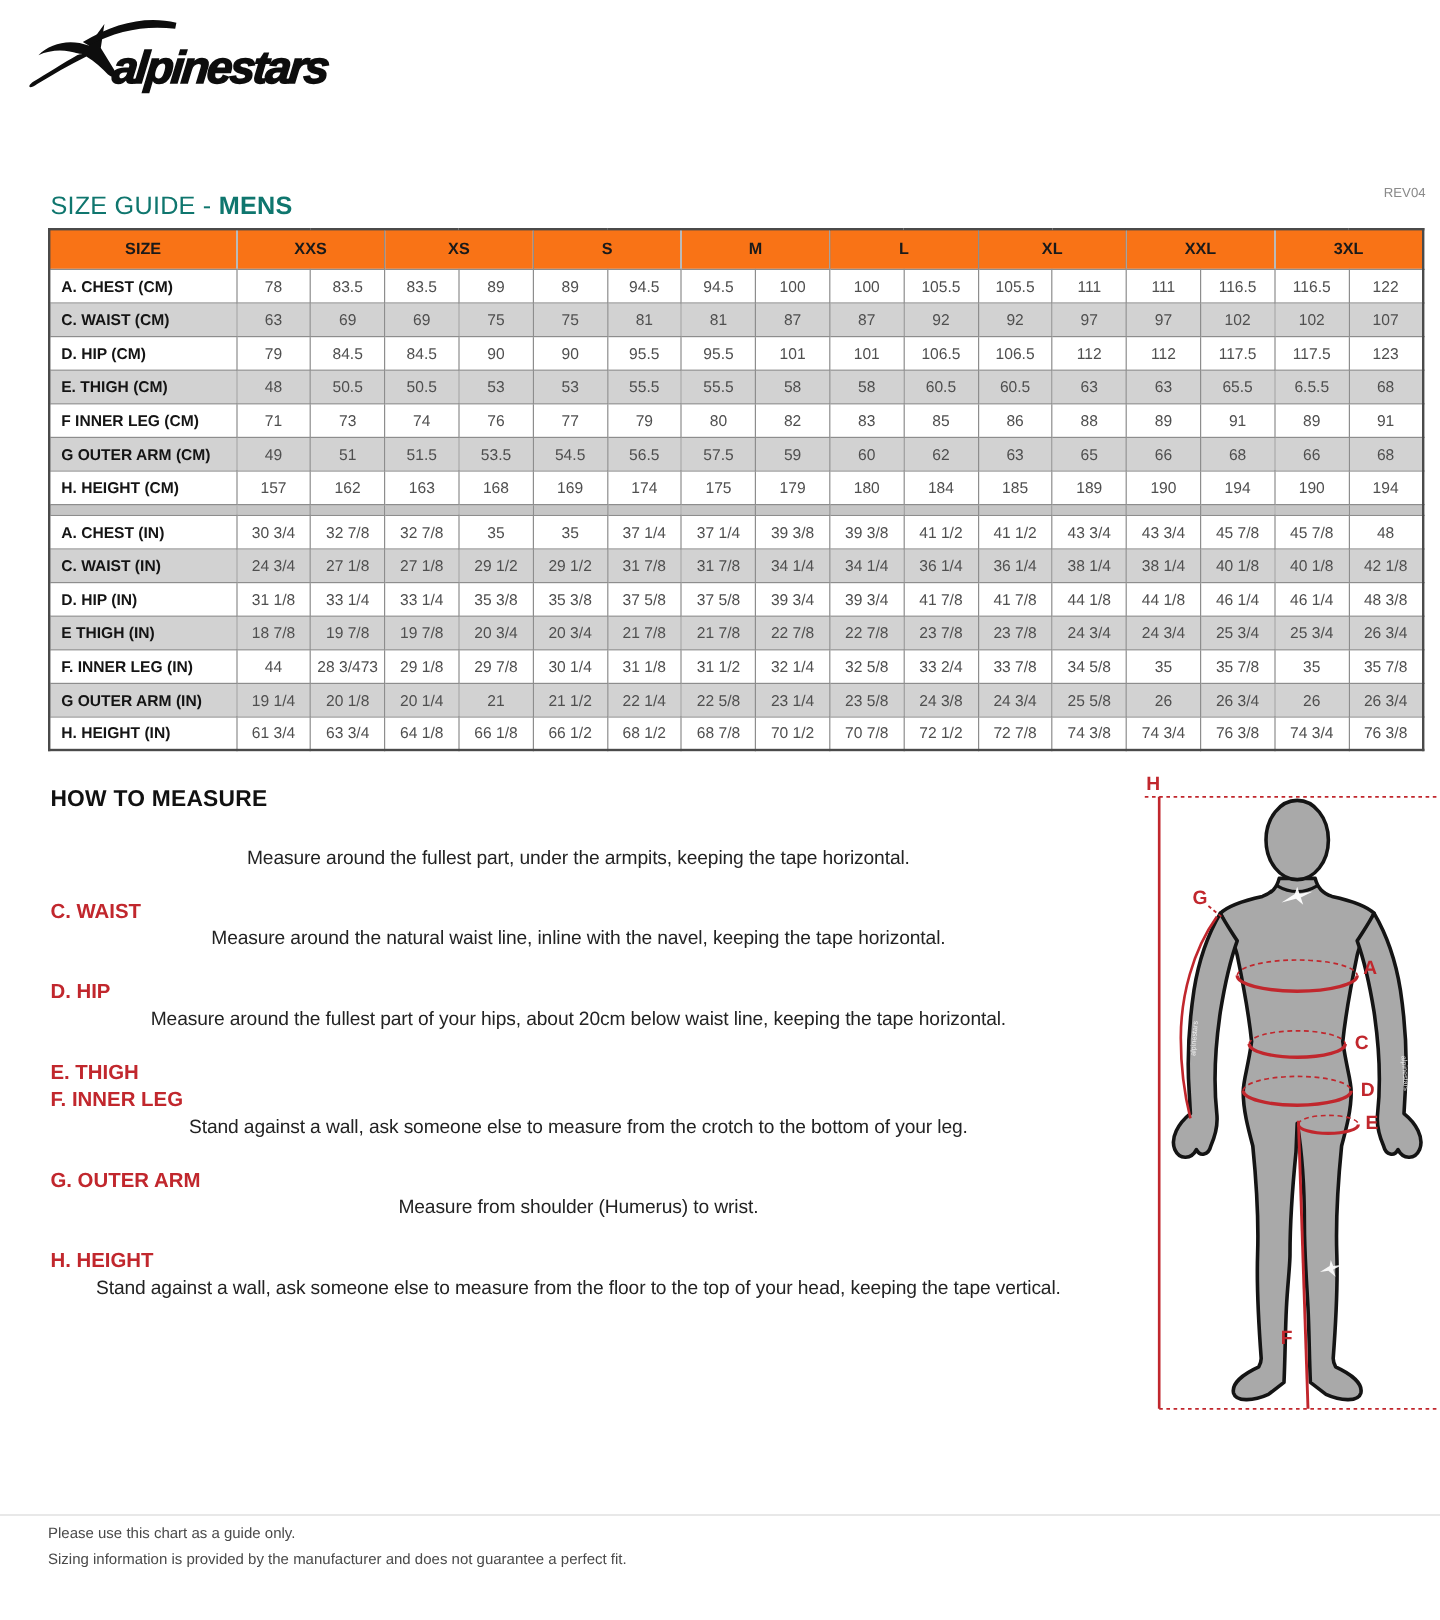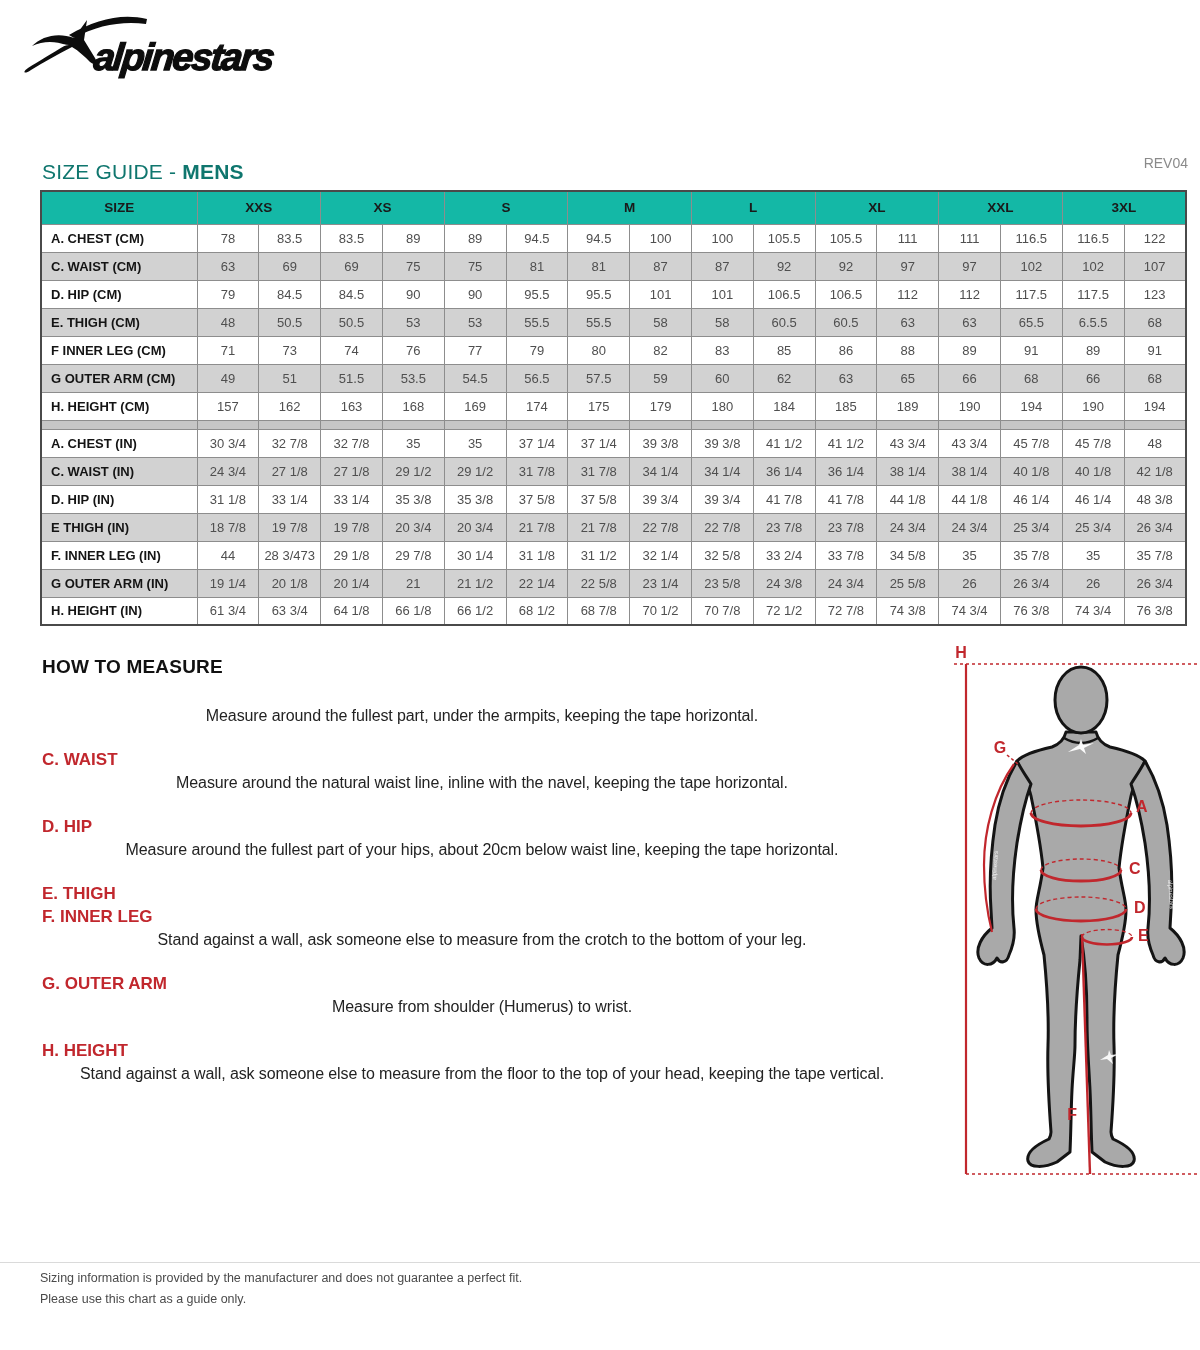--- a/index.html
+++ b/index.html
@@ -9,27 +9,27 @@
   
   .logo { position:absolute; left:22px; top:10px; width:300px; height:72px; }
   .logo-star { position:absolute; left:0; top:2px; }
   .logo-word { position:absolute; left:72px; top:26px; font-size:38px; font-weight:bold; font-style:italic;
                letter-spacing:-2px; color:#0d0d0d; transform:skewX(-6deg);
                -webkit-text-stroke:1.3px #0d0d0d; }
 
   
   .title { position:absolute; left:42px; top:160px; font-size:21px; color:#0f766e; letter-spacing:.2px; }
   .title .bold { font-weight:bold; }
-  .rev { position:absolute; right:12px; top:155px; font-size:14px; color:#8a8a8a; }
+  .rev { position:absolute; right:12px; top:155px; font-size:11px; color:#8a8a8a; }
 
   
   .tbl-wrap { position:absolute; left:40px; top:190px; width:1146px; }
   table { width:100%; border-collapse:collapse; table-layout:fixed; border:2px solid #4a4a4a; }
   th, td { border:1px solid #8d8d8d; font-size:13px; overflow:hidden; white-space:nowrap; }
-  thead th { height:33px; background:#14b8a6; color:#1a1a1a; font-weight:bold; font-size:13.5px; text-align:center; }
+  thead th { height:33px; background:#f97316; color:#1a1a1a; font-weight:bold; font-size:13.5px; text-align:center; }
   td.lbl { text-align:left; padding-left:9px; font-weight:bold; color:#141414; }
   td.val { text-align:center; color:#4f4f4f; }
   tr.row-light td { background:#ffffff; height:28px; }
   tr.row-dark  td { background:#d2d2d2; height:28px; }
   tr.sep td { background:#c6c6c6; height:9px; padding:0; }
 
   
   .howto { position:absolute; left:42px; top:656px; width:880px; color:#1e1e1e; }
   .howto h2 { font-size:19px; font-weight:bold; color:#111; letter-spacing:.2px; margin-bottom:28px; }
   .m-section h3 { font-size:17px; font-weight:bold; color:#c1272d; line-height:20px; margin-bottom:3px; }
@@ -480,17 +480,17 @@
     <text class="fig-label" x="70" y="113" text-anchor="middle">G</text>
     <text class="fig-label" x="206" y="172">A</text>
     <text class="fig-label" x="199" y="234">C</text>
     <text class="fig-label" x="204" y="273">D</text>
     <text class="fig-label" x="208" y="301">E</text>
     <text class="fig-label" x="147" y="480" text-anchor="end">F</text>
   </svg>
 
   <div class="divider"></div>
   <div class="disclaimer">
+    <div>Please use this chart as a guide only.</div>
     <div>Sizing information is provided by the manufacturer and does not guarantee a perfect fit.</div>
-    <div>Please use this chart as a guide only.</div>
   </div>
 
 </div>
 
 </body></html>

